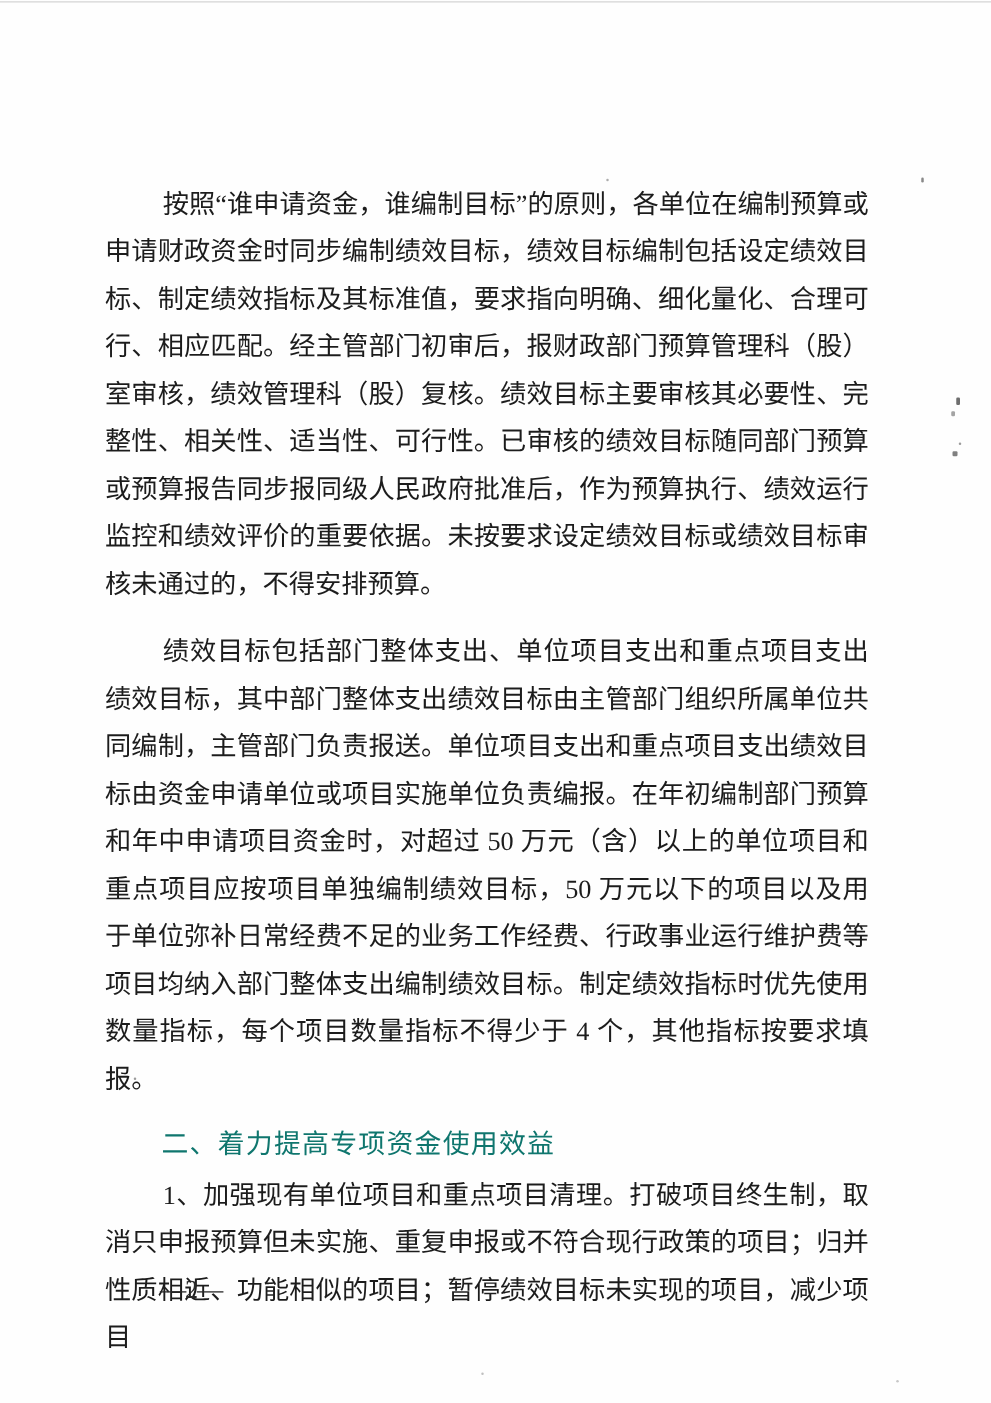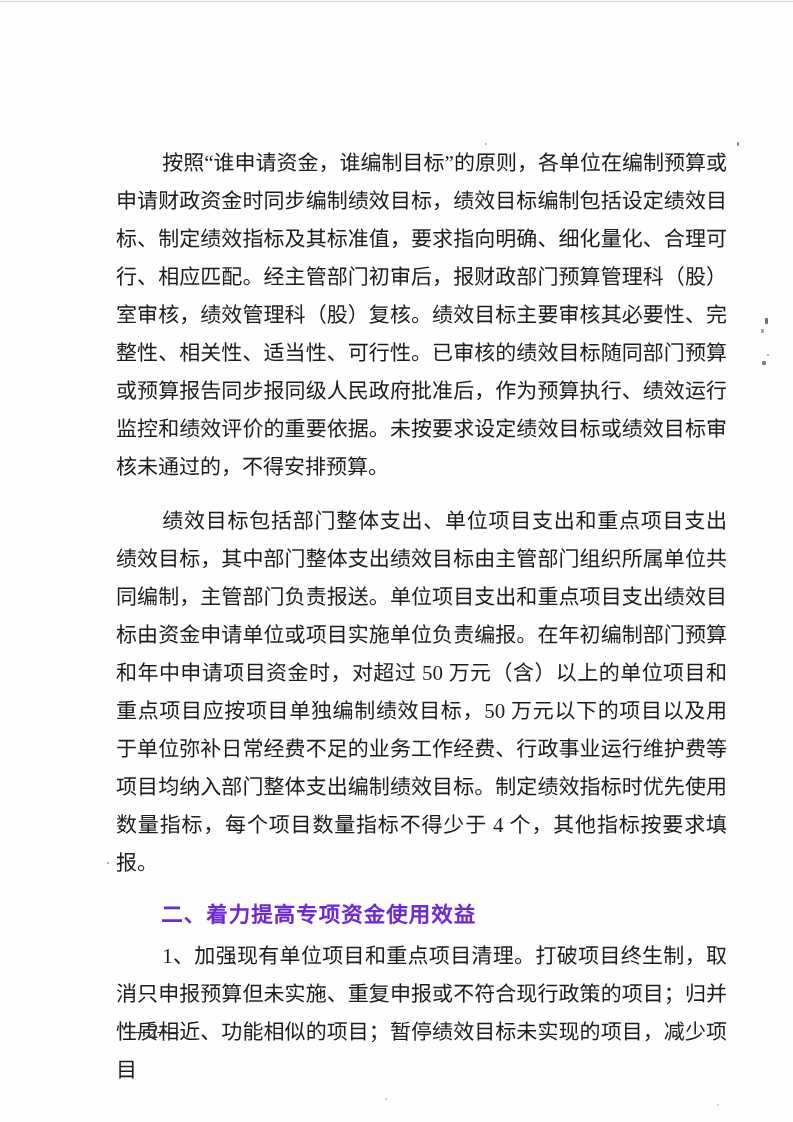--- a/index.html
+++ b/index.html
@@ -25,21 +25,21 @@
     position: absolute;
     top: 1px;
     left: 0;
     width: 100%;
     height: 1px;
     background: #c9c9c9;
     opacity: 0.8;
   }
   .content {
     position: absolute;
-    left: 116px;
+    left: 84px;
     top: 144px;
     width: 611px;
   }
   .para {
     margin: 0;
     font-size: 21px;
     line-height: 38px;
     text-align: justify;
     text-justify: inter-ideograph;
     text-indent: 2.2em;
@@ -48,25 +48,25 @@
   }
   .para.second {
     margin-top: 16px;
   }
   .para.third {
     margin-top: 3px;
   }
   .heading {
     margin: 14px 0 0 0;
     font-family: "Liberation Sans", "DejaVu Sans", sans-serif;
-    font-weight: bold;
+    font-weight: normal;
     font-size: 21.5px;
     line-height: 38px;
     text-indent: 2.1em;
-    color: #6d28d9;
+    color: #0f766e;
     letter-spacing: 1px;
   }
   .page-number {
     position: absolute;
     left: 128px;
     top: 1019px;
     font-size: 21px;
     line-height: 24px;
     color: #2a2a2a;
     letter-spacing: -1px;

